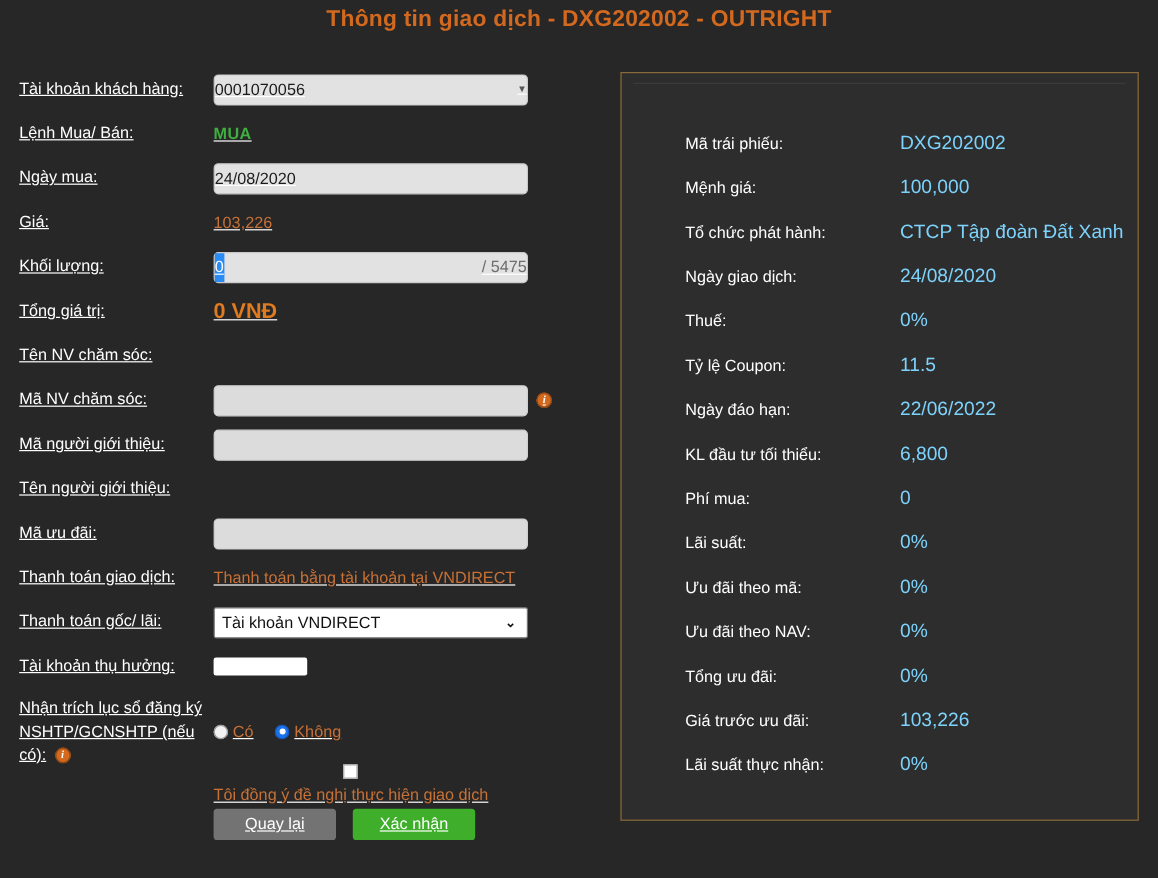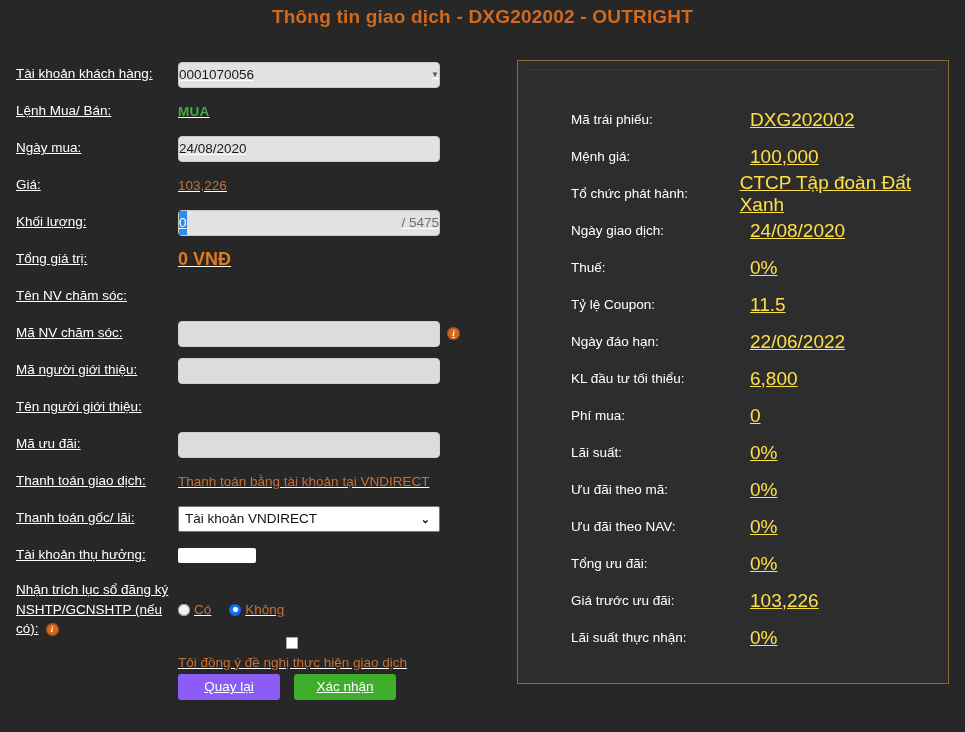--- a/index.html
+++ b/index.html
@@ -105,41 +105,41 @@
     box-shadow:inset 0 0 0 1px #a8a8a8;display:inline-block;
   }
   .agree-label{color:#c87137;font-size:13.5px;}
 
   .btns{display:flex;gap:14px;}
   .btn{
     border:none;border-radius:3px;cursor:pointer;
     font-size:13.5px;font-family:"Liberation Sans", sans-serif;
     padding:0 14px;height:26px;line-height:26px;color:#ffffff;
   }
-  .btn-back{background:#8b5cf6;min-width:102px;}
+  .btn-back{background:#737373;min-width:102px;}
   .btn-confirm{background:#3fae2a;min-width:102px;}
 
   
   .panel{
     position:absolute;left:517px;top:60px;
     width:432px;height:624px;box-sizing:border-box;
     border:1px solid #8a6a3a;
     background:#2d2d2d;
   }
   .panel-divider{
     position:absolute;left:10px;right:10px;top:8px;height:1px;
     background:#3a3a3a;
   }
   .panel-rows{position:absolute;left:0;top:40px;right:0;}
   .prow{display:flex;align-items:center;height:37px;}
   .plbl{
     width:232px;padding-left:53px;box-sizing:border-box;
     font-size:13.5px;color:#ffffff;
   }
-  .pval{font-size:19px;color:#fde047;text-decoration:underline;}
+  .pval{font-size:16px;color:#7dd3fc;}
 </style>
 </head>
 <body>
 
 <div class="page">
 
   <div class="title">Thông tin giao dịch - DXG202002 - OUTRIGHT</div>
 
   <div class="form">
 

